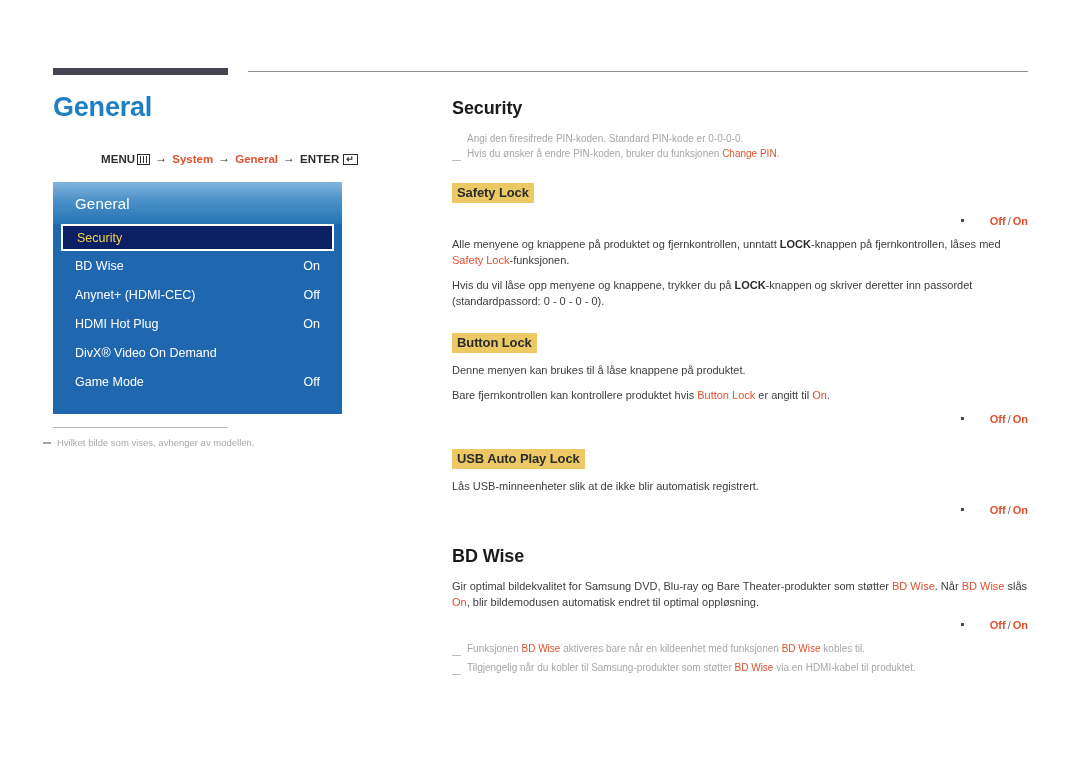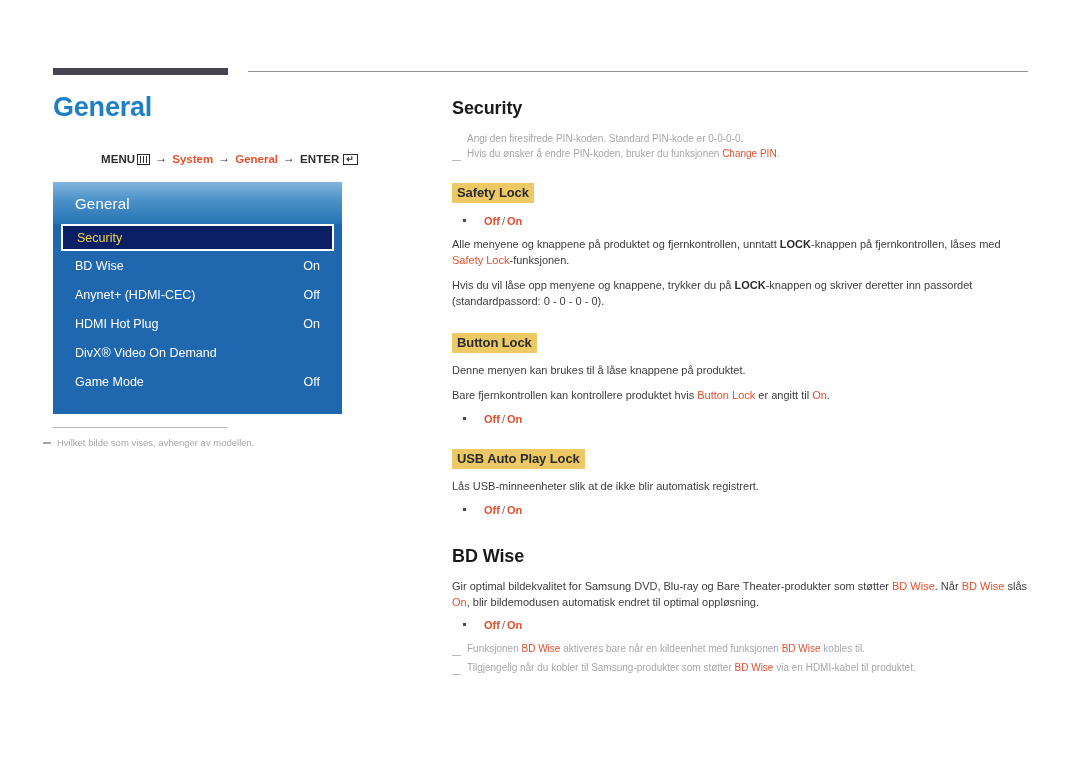--- a/index.html
+++ b/index.html
@@ -240,23 +240,24 @@
     width: 9px;
     margin-top: 7px;
     background: #bdbdc1;
   }
   .note-line .orange { color: #e0512f; }
   .note-line .note-body { flex: 1; }
 
   .bullet-row {
     display: flex;
     align-items: baseline;
-    gap: 0;
+    gap: 8px;
     margin: 2px 0 10px 0;
     padding-left: 11px;
+    justify-content: flex-end;
   }
   .bullet-sq {
     width: 3px;
     height: 3px;
     background: #4a4a4a;
     display: inline-block;
     margin-right: 18px;
     position: relative;
     top: -3px;
     flex: 0 0 auto;

